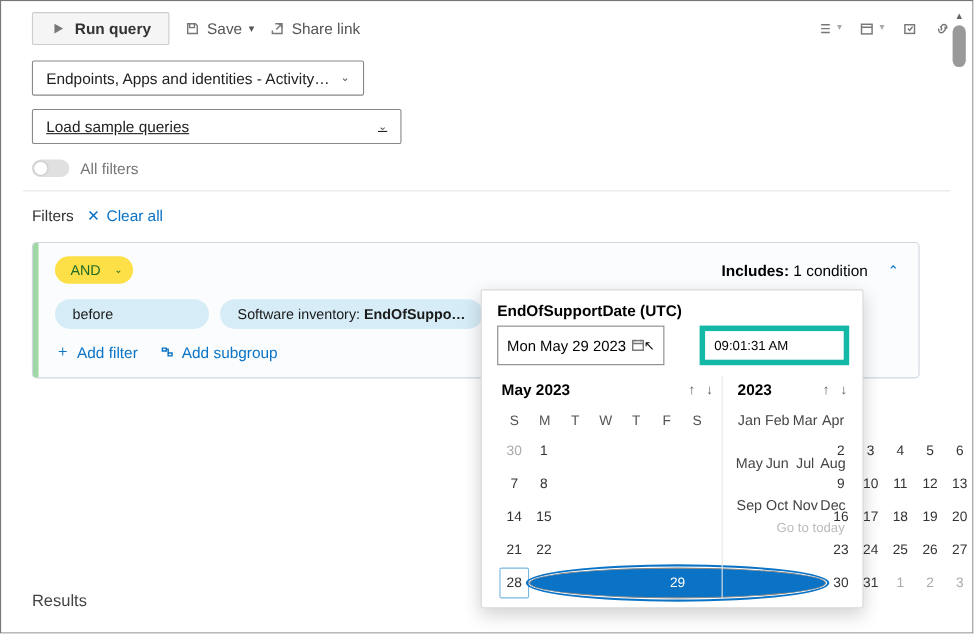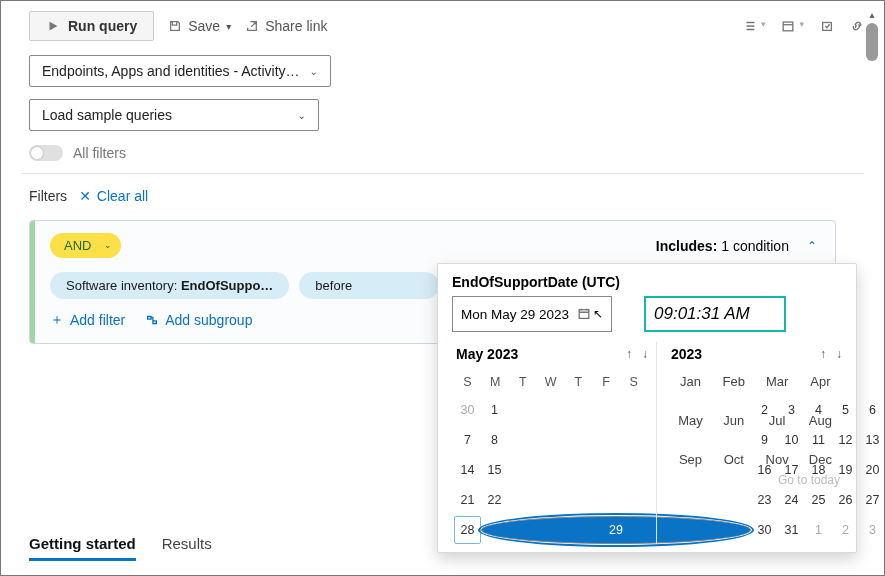--- a/index.html
+++ b/index.html
@@ -15,21 +15,21 @@
   .toolbar { display:flex; align-items:center; gap:14px; padding:10px 20px 10px 28px; }
   .run-btn { display:flex; align-items:center; gap:8px; padding:6px 16px; border:1px solid #ccc; background:#f5f5f5; border-radius:2px; font-size:14px; color:#333; font-weight:600;}
   .tool-item { display:flex; align-items:center; gap:6px; color:#555; font-size:14px; }
   .tool-right { margin-left:auto; display:flex; gap:16px; color:#888; }
   .icon-sm { width:14px; height:14px; display:inline-flex; align-items:center; justify-content:center; color:#777;}
   .icon-sm svg { width:14px; height:14px; stroke:currentColor; fill:none; stroke-width:1.5;}
 
   
   .selectors { display:flex; gap:12px; padding:4px 20px 10px 28px;flex-direction:column; }
   .sel { border:1px solid #888; padding:7px 12px; font-size:14px; color:#222; display:flex; align-items:center; gap:8px; background:#fff; border-radius:2px; min-width:270px; justify-content:space-between;}
-  .sel.sel-wide { width:302px;} .sel.sel-w2{ width:290px;}
+  .sel.sel-wide { width:302px;} .sel.sel-w2{ width:336px;text-decoration:underline;}
   .chev { font-size:10px; color:#555; }
 
   
   .allfilters { display:flex; align-items:center; gap:10px; padding:4px 20px 12px 28px; color:#777; font-size:14px; }
   .toggle { width:34px; height:16px; border-radius:10px; background:#e0e0e0; position:relative; }
   .toggle::after{ content:""; position:absolute; left:2px; top:2px; width:12px; height:12px; border-radius:50%; background:#fff; box-shadow:0 0 2px rgba(0,0,0,.3);}
 
   .divider { height:1px; background:#e5e5e5; margin:0 20px 0 20px;}
 
   .filters-row { display:flex; align-items:center; gap:12px; padding:14px 20px 10px 28px; font-size:14px;}
@@ -49,25 +49,25 @@
   .fb-row { display:flex; align-items:center; gap:10px; padding:4px 16px 10px 20px; flex-wrap:wrap;}
   .pill { background:#d6ecf7; border-radius:16px; padding:6px 16px; font-size:13px; color:#1a1a1a; white-space:nowrap; }
   .pill.gray{ background:#ececec; padding:6px 32px 6px 16px; position:relative; min-width:180px;}
   .pill.gray .xclose{ position:absolute; right:6px; top:3px; width:22px; height:22px; border-radius:50%; border:1px solid #bbb; display:flex;align-items:center;justify-content:center; font-size:11px; color:#333; background:#ececec;}
   .trash { color:#0a73c5; margin-left:8px;}
 
   .fb-actions { display:flex; gap:20px; padding:2px 16px 14px 20px; font-size:14px; color:#0a73c5;}
   .fb-actions .act{ display:flex; align-items:center; gap:6px;}
 
   
-  .popover { position:absolute; left:436px; top:262px; width:420px; background:#fff; border:1px solid #d9d9d9; box-shadow:0 6px 16px rgba(0,0,0,.18); border-radius:2px; padding:10px 12px 8px 14px; z-index:10;}
+  .popover { position:absolute; left:436px; top:262px; width:348px; background:#fff; border:1px solid #d9d9d9; box-shadow:0 6px 16px rgba(0,0,0,.18); border-radius:2px; padding:10px 12px 8px 14px; z-index:10;}
   .pop-title { font-weight:700; font-size:14px; margin-bottom:6px;}
   .pop-inputs { display:flex; gap:32px; margin-bottom:10px;}
   .dateinput { border:1px solid #888; padding:6px 8px; font-size:13.5px; width:160px; display:flex; align-items:center; justify-content:space-between;}
-  .timeinput { border:2px solid #14b8a6; padding:6px 8px; font-size:17px; width:142px;font-style:italic;}
+  .timeinput { border:5px solid #14b8a6; padding:6px 8px; font-size:12px; width:142px;}
   .cursor { font-size:12px;}
 
   .cal-wrap { display:flex; gap:4px; }
   .cal-col { width:198px; }
   .cal-head { display:flex; align-items:center; padding:4px 2px 6px 4px; font-weight:700; font-size:14px;}
   .cal-head .nav{ margin-left:auto; display:flex; gap:10px; color:#555; font-size:12px;}
   .cal-grid { display:grid; grid-template-columns:repeat(7,1fr); gap:2px 0; padding:0 2px;}
   .cal-cell { width:27px; height:28px; display:flex; align-items:center; justify-content:center; font-size:12.5px; color:#333;}
   .cal-cell.dow{ color:#555; font-weight:400;}
   .cal-cell.dim{ color:#aaa;}
@@ -182,26 +182,26 @@
       <div class="and-pill">
         <span>AND</span>
         <span class="ch">⌄</span>
       </div>
       <div class="includes">
         <b>Includes:</b> <span>1 condition</span>
       </div>
       <div class="collapse-ch">⌃</div>
     </div>
     <div class="fb-row">
+      <div class="pill" style="min-width:140px;">
+        <span>before</span>
+      </div>
       <div class="pill">
         <span>Software inventory:</span>
         <b>EndOfSuppo…</b>
-      </div>
-      <div class="pill" style="min-width:140px;">
-        <span>before</span>
       </div>
       <div class="pill gray">
         <span>Any</span>
         <span class="xclose">✕</span>
       </div>
       <span class="icon-sm trash">
           <svg viewBox="0 0 16 16">
             <path d="M4 5h8M6 5V3h4v2M5 5l1 8h4l1-8" stroke="#0a73c5"></path>
           </svg>
         </span>
@@ -317,16 +317,15 @@
             <div class="month-cell">Oct</div>
             <div class="month-cell">Nov</div>
             <div class="month-cell">Dec</div>
           </div>
         <div class="gotoday">Go to today</div>
       </div>
     </div>
   </div>
 
   <div class="tabs">
-    <div class="tab active">Getting started</div>
     <div class="tab">Results</div>
   </div>
 </div>
 
 </body></html>

